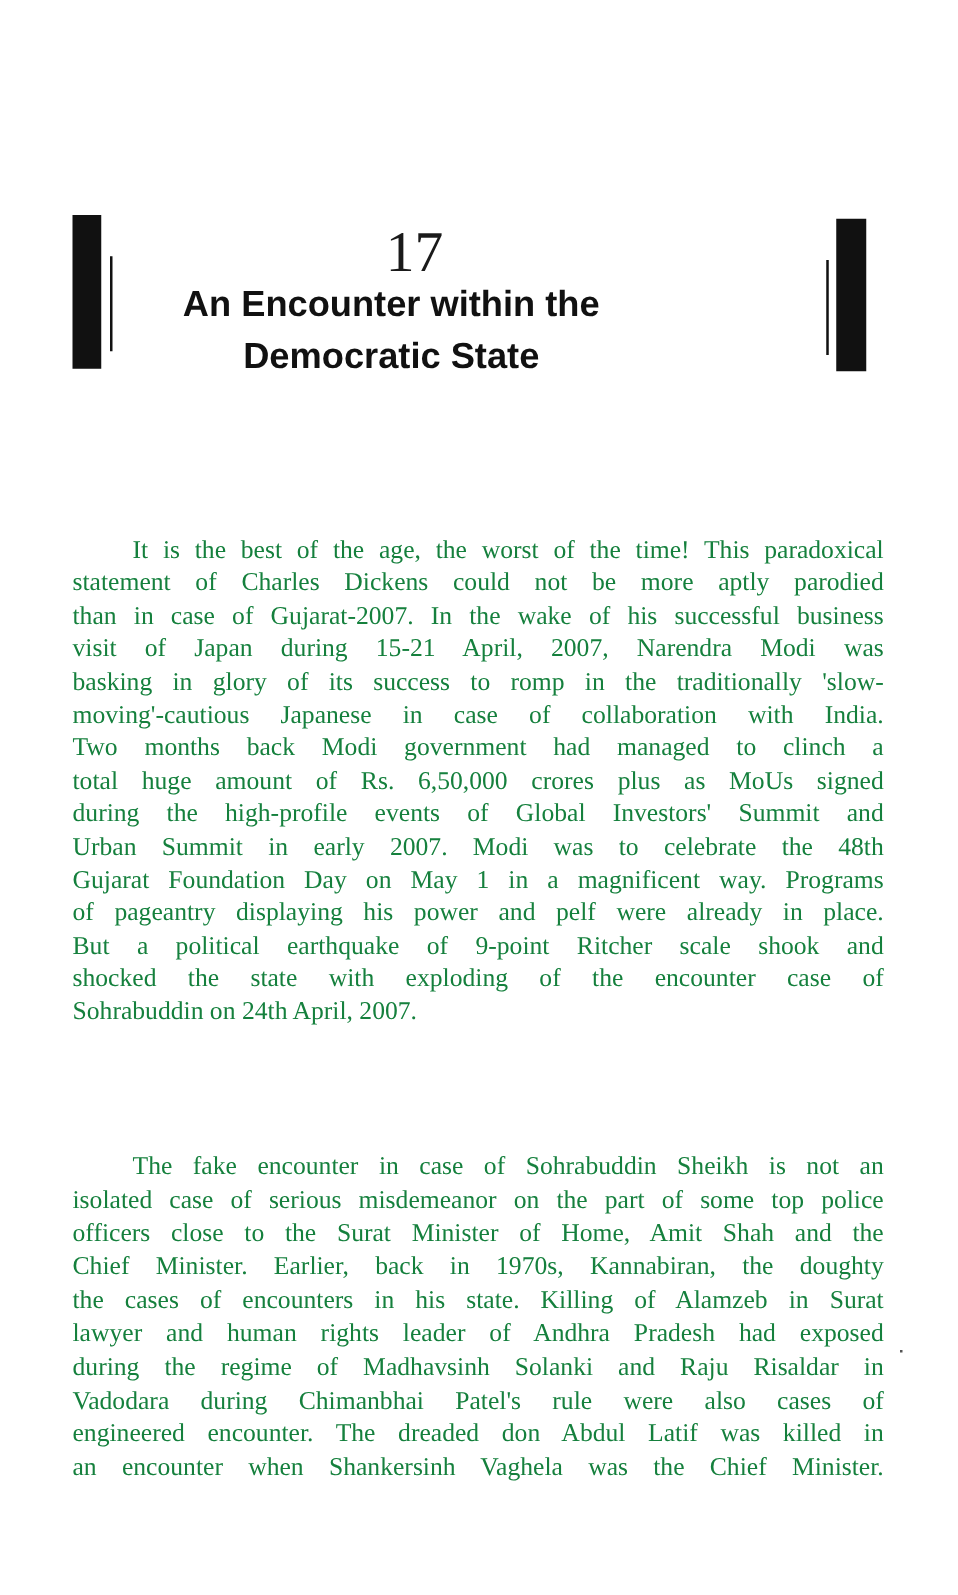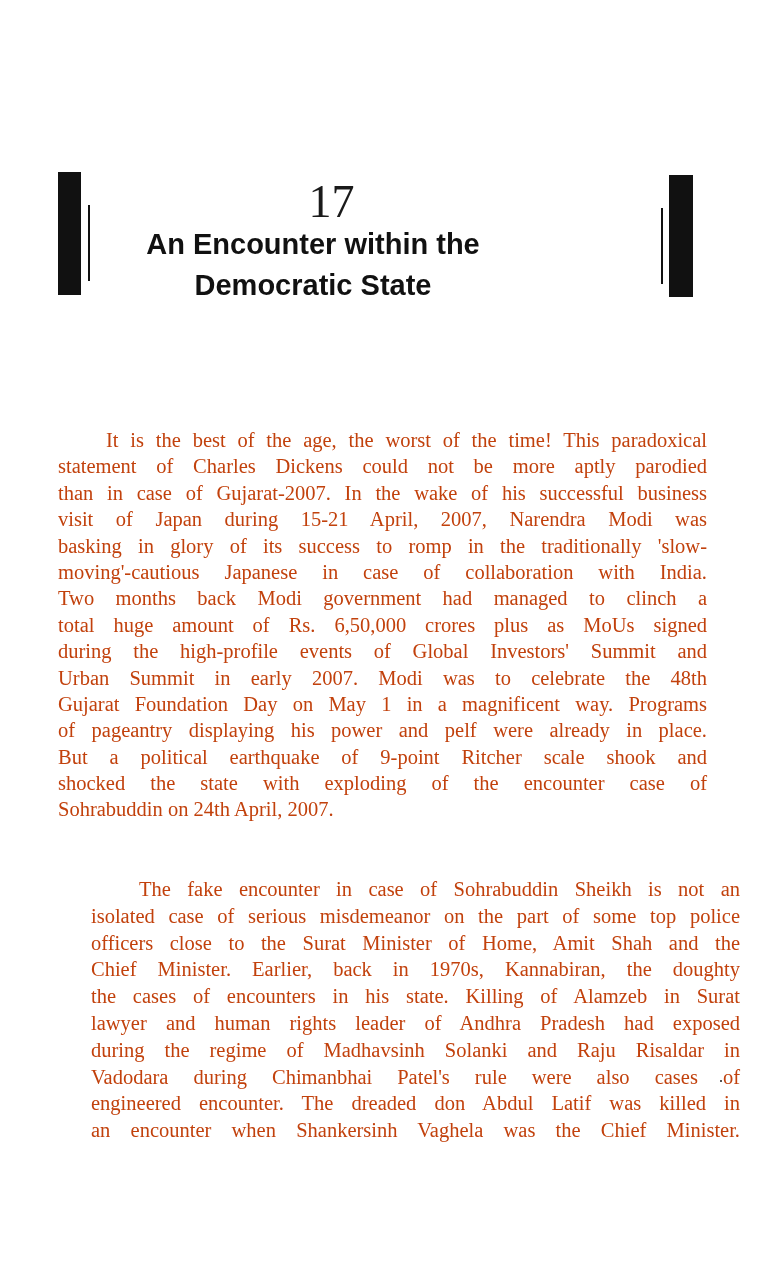--- a/index.html
+++ b/index.html
@@ -9,30 +9,30 @@
     position: absolute; left: 0; width: 663px; top: 176px; text-align: center;
     font-family: "Liberation Serif", "DejaVu Serif", serif; font-size: 46px; line-height: 52px; color: #1a1a1a;
   }
   .chapter-title {
     position: absolute; left: 0; width: 626px; top: 224px; text-align: center;
     font-family: "Liberation Sans", "DejaVu Sans", sans-serif; font-weight: bold;
     font-size: 29px; line-height: 41px; color: #111;
   }
   .body-text {
     position: absolute; left: 58px; width: 649px;
-    font-family: "Liberation Serif", "DejaVu Serif", serif; font-size: 20.5px; color: #c2410c;
+    font-family: "Liberation Serif", "DejaVu Serif", serif; font-size: 20.5px; color: #15803d;
   }
   .line {
     display: block; height: 26.4px; line-height: 26.4px; white-space: nowrap;
     text-align: justify; text-align-last: justify;
   }
   .line.last { text-align-last: left; }
   .line.indent { padding-left: 48px; }
   #para1 { top: 427px; }
-  #para2 { top: 876px; margin-left: 33px; }
+  #para2 { top: 920px; }
   #para2 .line { height: 26.8px; line-height: 26.8px; }
   .speck { position: absolute; left: 720px; top: 1080px; width: 2px; height: 2px; background: #555; }
 </style>
 </head>
 <body>
 
 <div>
   <div class="bar" style="left:58px; top:172px; width:23px; height:123px;"></div>
   <div class="bar" style="left:88px; top:205px; width:2px; height:76px;"></div>
   <div class="bar" style="left:661px; top:208px; width:2px; height:76px;"></div>

